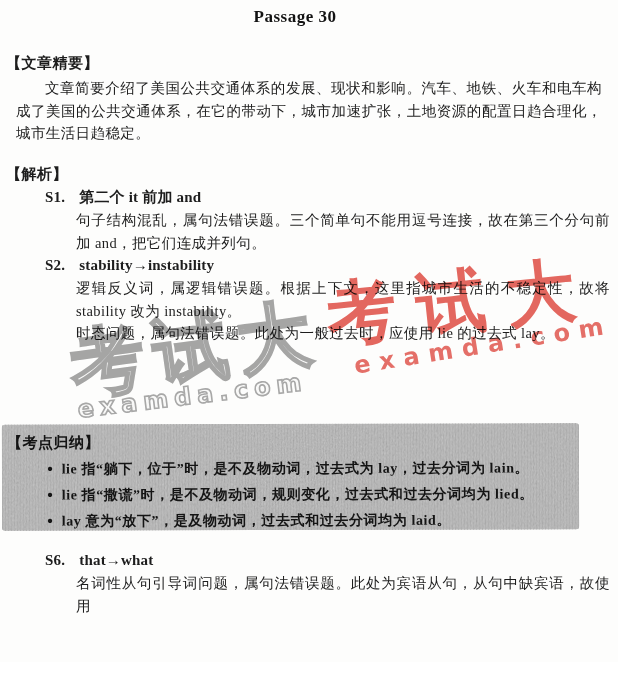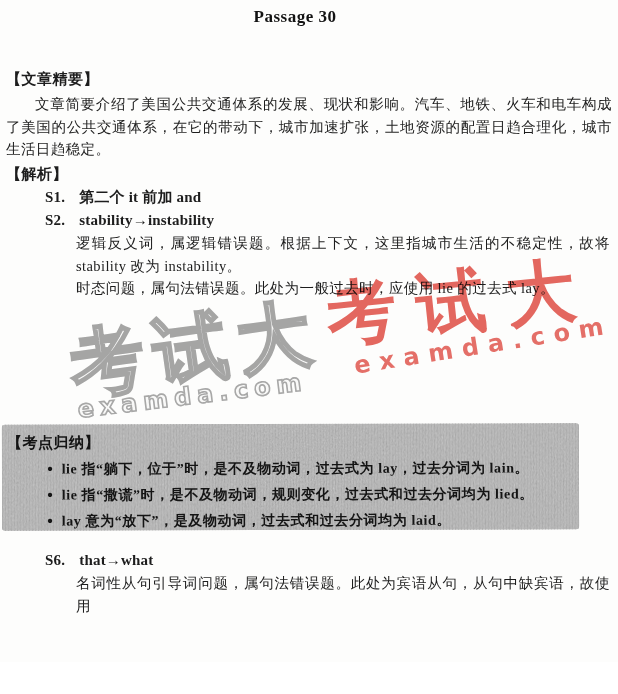--- a/index.html
+++ b/index.html
@@ -8,22 +8,22 @@
     background:#fdfdfc;color:#1d1d1d;
     font-family:"Liberation Serif","DejaVu Serif",serif;
     text-decoration:underline;
   }
   .title{
     position:absolute;top:7px;left:0;right:28px;margin:0;
     text-align:center;font-size:17px;font-weight:bold;letter-spacing:.5px;color:#121212;
   }
   .section{position:absolute;left:6px;right:6px;}
   .sec-label{font-weight:bold;font-size:15px;line-height:23px;letter-spacing:.5px;}
-  .body-text{font-size:14.5px;line-height:22.5px;text-align:justify;letter-spacing:.4px;margin:0;}
-  .summary{top:68px;}
+  .body-text{font-size:14.5px;line-height:22.5px;text-align:justify;letter-spacing:.4px;margin:10px;}
+  .summary{top:52px;}
   .summary .body-text{margin-top:2px;text-indent:2em;}
   .analysis{top:163px;}
   .analysis2{top:549px;}
   .item{margin-left:39px;}
   .item-head{font-weight:bold;font-size:15px;line-height:23px;letter-spacing:.2px;}
   .item-num{margin-right:14px;}
   .item-body{margin:0 2px 0 31px;}
   
   .kaodian{
     position:absolute;top:424px;left:2px;width:577px;height:106px;
@@ -72,20 +72,21 @@
     <p class="body-text">文章简要介绍了美国公共交通体系的发展、现状和影响。汽车、地铁、火车和电车构成了美国的公共交通体系，在它的带动下，城市加速扩张，土地资源的配置日趋合理化，城市生活日趋稳定。</p>
   </div>
 
   <div class="section analysis">
     <div class="sec-label">【解析】</div>
 
     <div class="item">
       <div class="item-head">
         <span class="item-num">S1.</span><span>第二个 it 前加 and</span>
       </div>
+      <p class="body-text item-body">句子结构混乱，属句法错误题。三个简单句不能用逗号连接，故在第三个分句前加 and，把它们连成并列句。</p>
     </div>
 
     <div class="item">
       <div class="item-head">
         <span class="item-num">S2.</span><span>stability→instability</span>
       </div>
       <p class="body-text item-body">逻辑反义词，属逻辑错误题。根据上下文，这里指城市生活的不稳定性，故将 stability 改为 instability。</p>
     </div>
 
 

